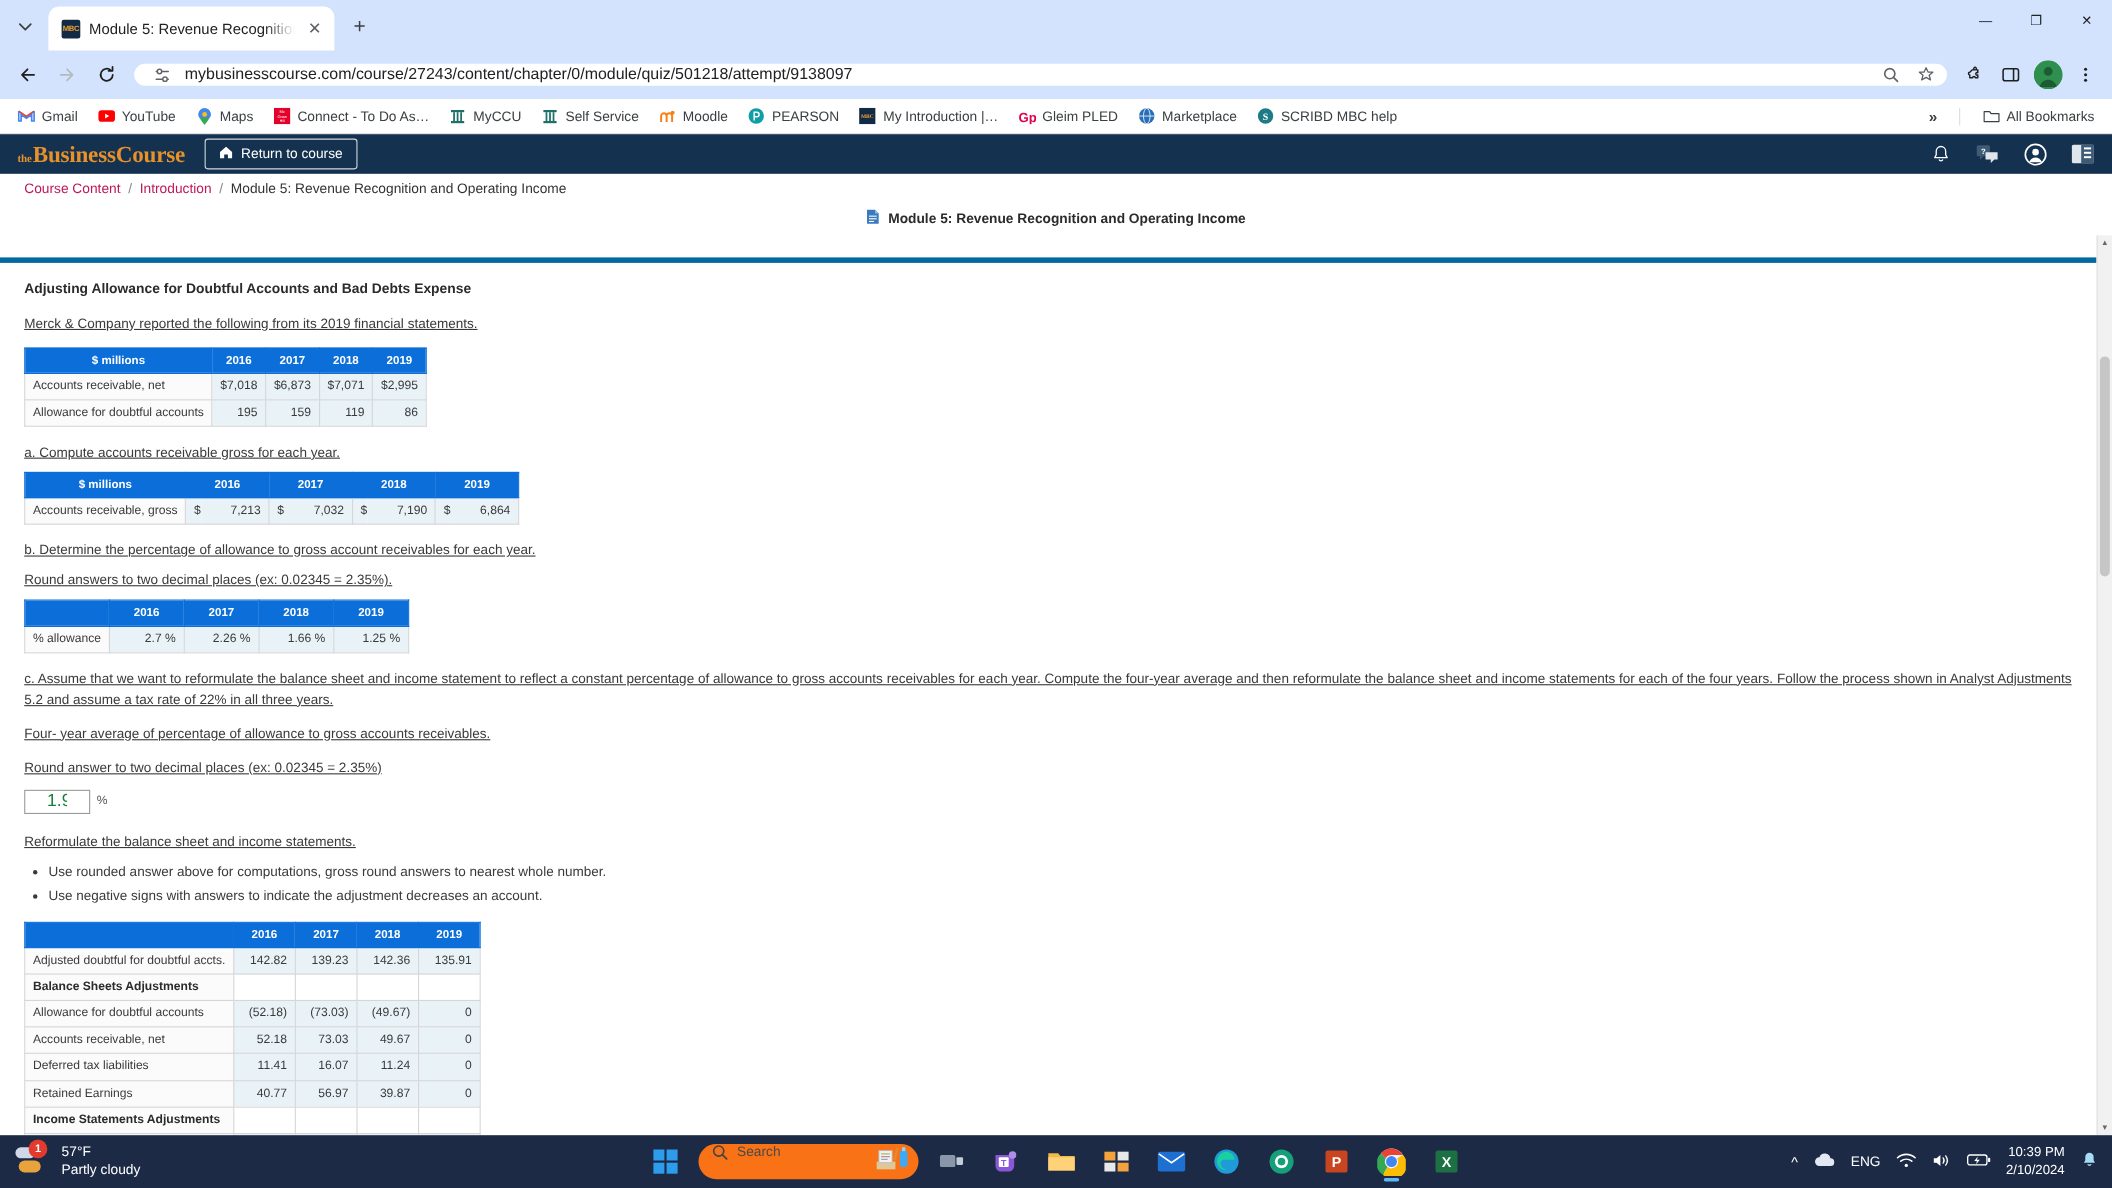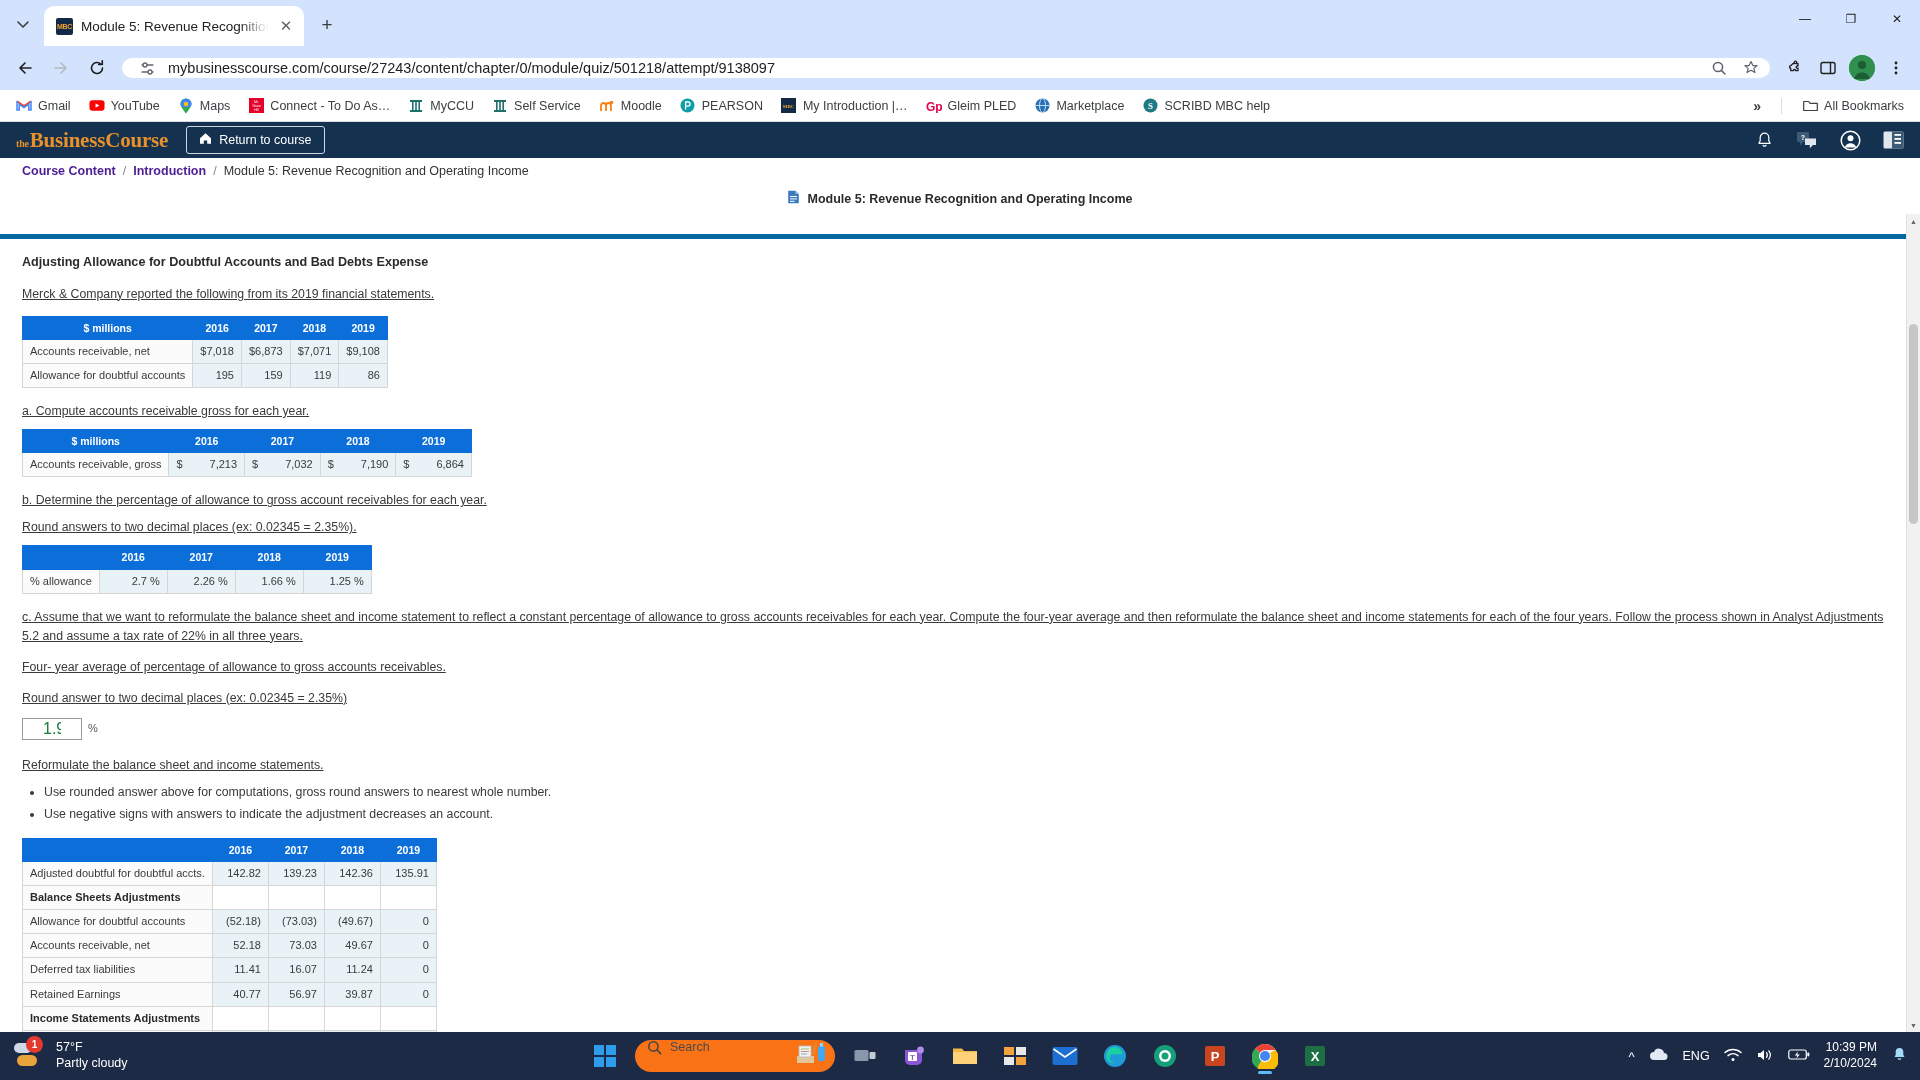--- a/index.html
+++ b/index.html
@@ -110,21 +110,21 @@
     border: 1px solid #cfd6dd; color:#fff; font-size: 12.5px;
     padding: 5px 12px; border-radius: 3px; display:flex; align-items:center; gap:7px;
   }
   .hdricons { margin-left:auto; display:flex; align-items:center; gap: 22px; }
   .hdricons > div { display:flex; align-items:center; justify-content:center; color:#fff; }
 
   .breadcrumb {
     height: 26px; display:flex; align-items:center; gap:7px;
     padding: 0 22px; font-size: 12.5px; color:#333; flex:0 0 26px;
   }
-  .breadcrumb a { color:#4c1d95; text-decoration:none;font-weight:bold; }
+  .breadcrumb a { color:#be185d; text-decoration:none; }
   .breadcrumb .sep { color:#888; }
 
   .quiztitle {
     text-align:center; font-size: 12.5px; font-weight:bold; color:#2b2b2b;
     padding: 6px 0 7px; display:flex; align-items:center; justify-content:center; gap:7px;
     flex: 0 0 auto;
   }
 
   .contentwrap { flex:1 1 auto; display:flex; min-height:0; position:relative; }
   .content {
@@ -519,21 +519,21 @@
           <th>2016</th>
           <th>2017</th>
           <th>2018</th>
           <th>2019</th>
         </tr>
         <tr>
           <td class="lbl">Accounts receivable, net</td>
           <td class="num">$7,018</td>
           <td class="num">$6,873</td>
           <td class="num">$7,071</td>
-          <td class="num">$9,108</td>
+          <td class="num">$2,995</td>
         </tr>
         <tr>
           <td class="lbl">Allowance for doubtful accounts</td>
           <td class="num">195</td>
           <td class="num">159</td>
           <td class="num">119</td>
           <td class="num">86</td>
         </tr>
       </tbody>
         </table>

